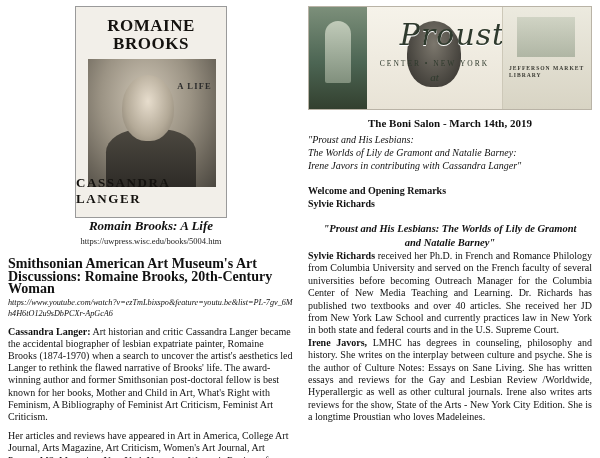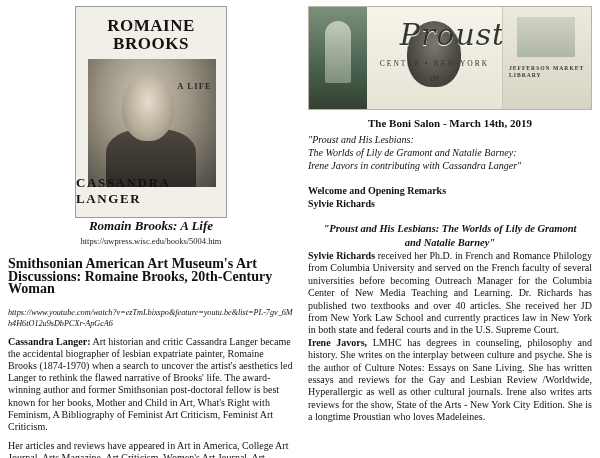--- a/index.html
+++ b/index.html
@@ -130,21 +130,21 @@
   .heading-bold {
     font-weight: bold;
     font-size: 14px;
     line-height: 12.5px;
     margin-top: 12px;
   }
   .url-italic {
     font-style: italic;
     font-size: 8.2px;
     line-height: 11px;
-    margin-top: 11px;
+    margin-top: 1px;
     word-break: break-all;
   }
   .body-p {
     font-size: 10px;
     line-height: 12.2px;
     margin-top: 7px;
     text-align: left;
   }
   .body-p .lead {
     font-weight: bold;

